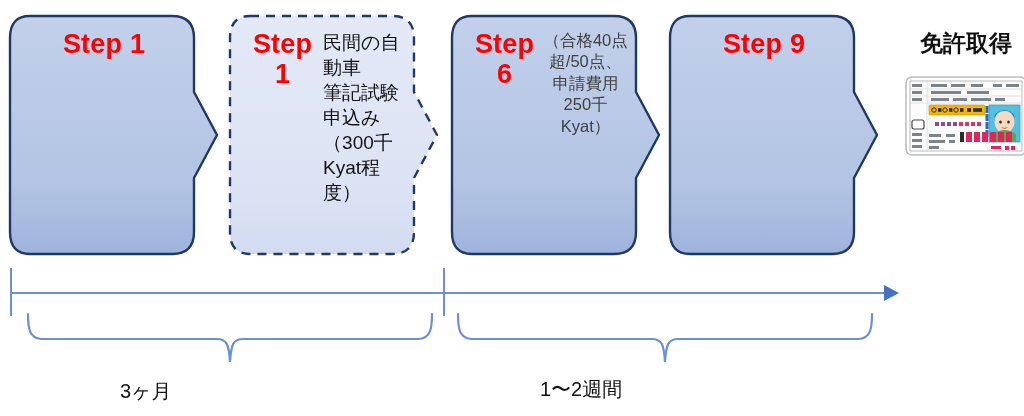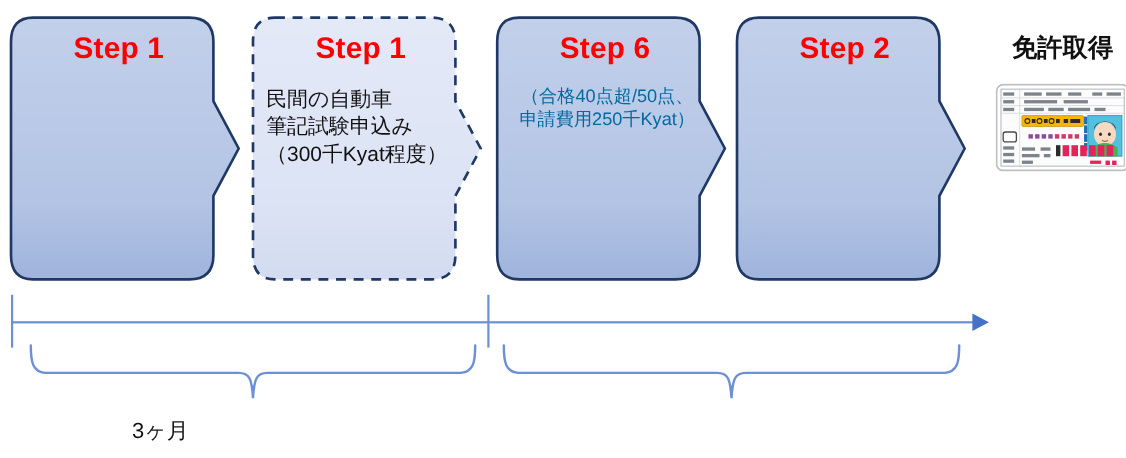--- a/index.html
+++ b/index.html
@@ -34,21 +34,21 @@
   }
   .step-content {
     position: absolute;
     left: 0;
     top: 0;
     width: 186px;
     height: 242px;
     box-sizing: border-box;
     padding: 16px 8px 0 14px;
     display: flex;
-    flex-direction: column;
+    flex-direction: row;
     align-items: flex-start;
   }
   .step-title {
     color: #FF0000;
     font-size: 27px;
     font-weight: bold;
     line-height: 1.1;
     width: 172px;
     text-align: center;
     margin: 0 0 18px 0;
@@ -57,21 +57,21 @@
   .step-body {
     font-size: 19px;
     line-height: 1.32;
     color: #111111;
     width: 176px;
     white-space: pre-line;
   }
   .step-note {
     font-size: 16.5px;
     line-height: 1.3;
-    color: #0369a1;
+    color: #404040;
     width: 180px;
     text-align: center;
     white-space: pre-line;
     margin-left: -2px;
   }
 
   #step1 { left: 8px; }
   #step2 { left: 228px; }
   #step3 { left: 450px; }
   #step4 { left: 668px; }
@@ -220,39 +220,40 @@
         <linearGradient id="g4" x1="0" y1="0" x2="0" y2="1">
           <stop offset="0%" stop-color="#C2D0EA"></stop>
           <stop offset="70%" stop-color="#B3C4E4"></stop>
           <stop offset="100%" stop-color="#9FB3DC"></stop>
         </linearGradient>
       </defs>
       <path d="M 22 2 L 164 2 Q 186 2 186 24 L 186 78 L 209 121 L 186 164 L 186 218
                Q 186 240 164 240 L 22 240 Q 2 240 2 218 L 2 24 Q 2 2 22 2 Z" fill="url(#g4)" stroke="#1F3864" stroke-width="2.4" stroke-linejoin="round"></path>
     </svg>
     <div class="step-content">
-      <div class="step-title">Step 2</div>
+      <div class="step-title">Step 9</div>
     </div>
   </div>
 
   <div class="tl-line axis-h"></div>
   <div class="axis-arrow"></div>
   <div class="tl-line tick" id="tick-left"></div>
   <div class="tl-line tick" id="tick-mid"></div>
 
   <svg class="brace" id="brace-left" width="410" height="58" viewBox="0 0 410 58">
     <path d="M 3 2 C 3 18, 5 26, 16 27 L 192 27 C 202 27, 204 33, 205 50
              C 206 33, 208 27, 218 27 L 394 27 C 405 26, 407 18, 407 2" fill="none" stroke="#6C8FD6" stroke-width="2.2" stroke-linecap="round"></path>
   </svg>
   <div class="brace-label" id="label-left">3ヶ月</div>
 
   <svg class="brace" id="brace-right" width="420" height="58" viewBox="0 0 420 58">
     <path d="M 3 2 C 3 18, 5 26, 16 27 L 197 27 C 207 27, 209 33, 210 50
              C 211 33, 213 27, 223 27 L 404 27 C 415 26, 417 18, 417 2" fill="none" stroke="#6C8FD6" stroke-width="2.2" stroke-linecap="round"></path>
   </svg>
+  <div class="brace-label" id="label-right">1〜2週間</div>
 
   <div id="license-group">
     <div id="license-title">免許取得</div>
 
     <div id="license-card-wrap">
       <svg width="122" height="80" viewBox="0 0 122 80">
 
         <rect x="1" y="1" width="120" height="78" rx="6" ry="6" fill="#FFFFFF" stroke="#BFBFBF" stroke-width="1.6"></rect>
         <rect x="5" y="5" width="112" height="70" fill="#FCFCFC" stroke="#9AA0A6" stroke-width="0.7"></rect>
 

